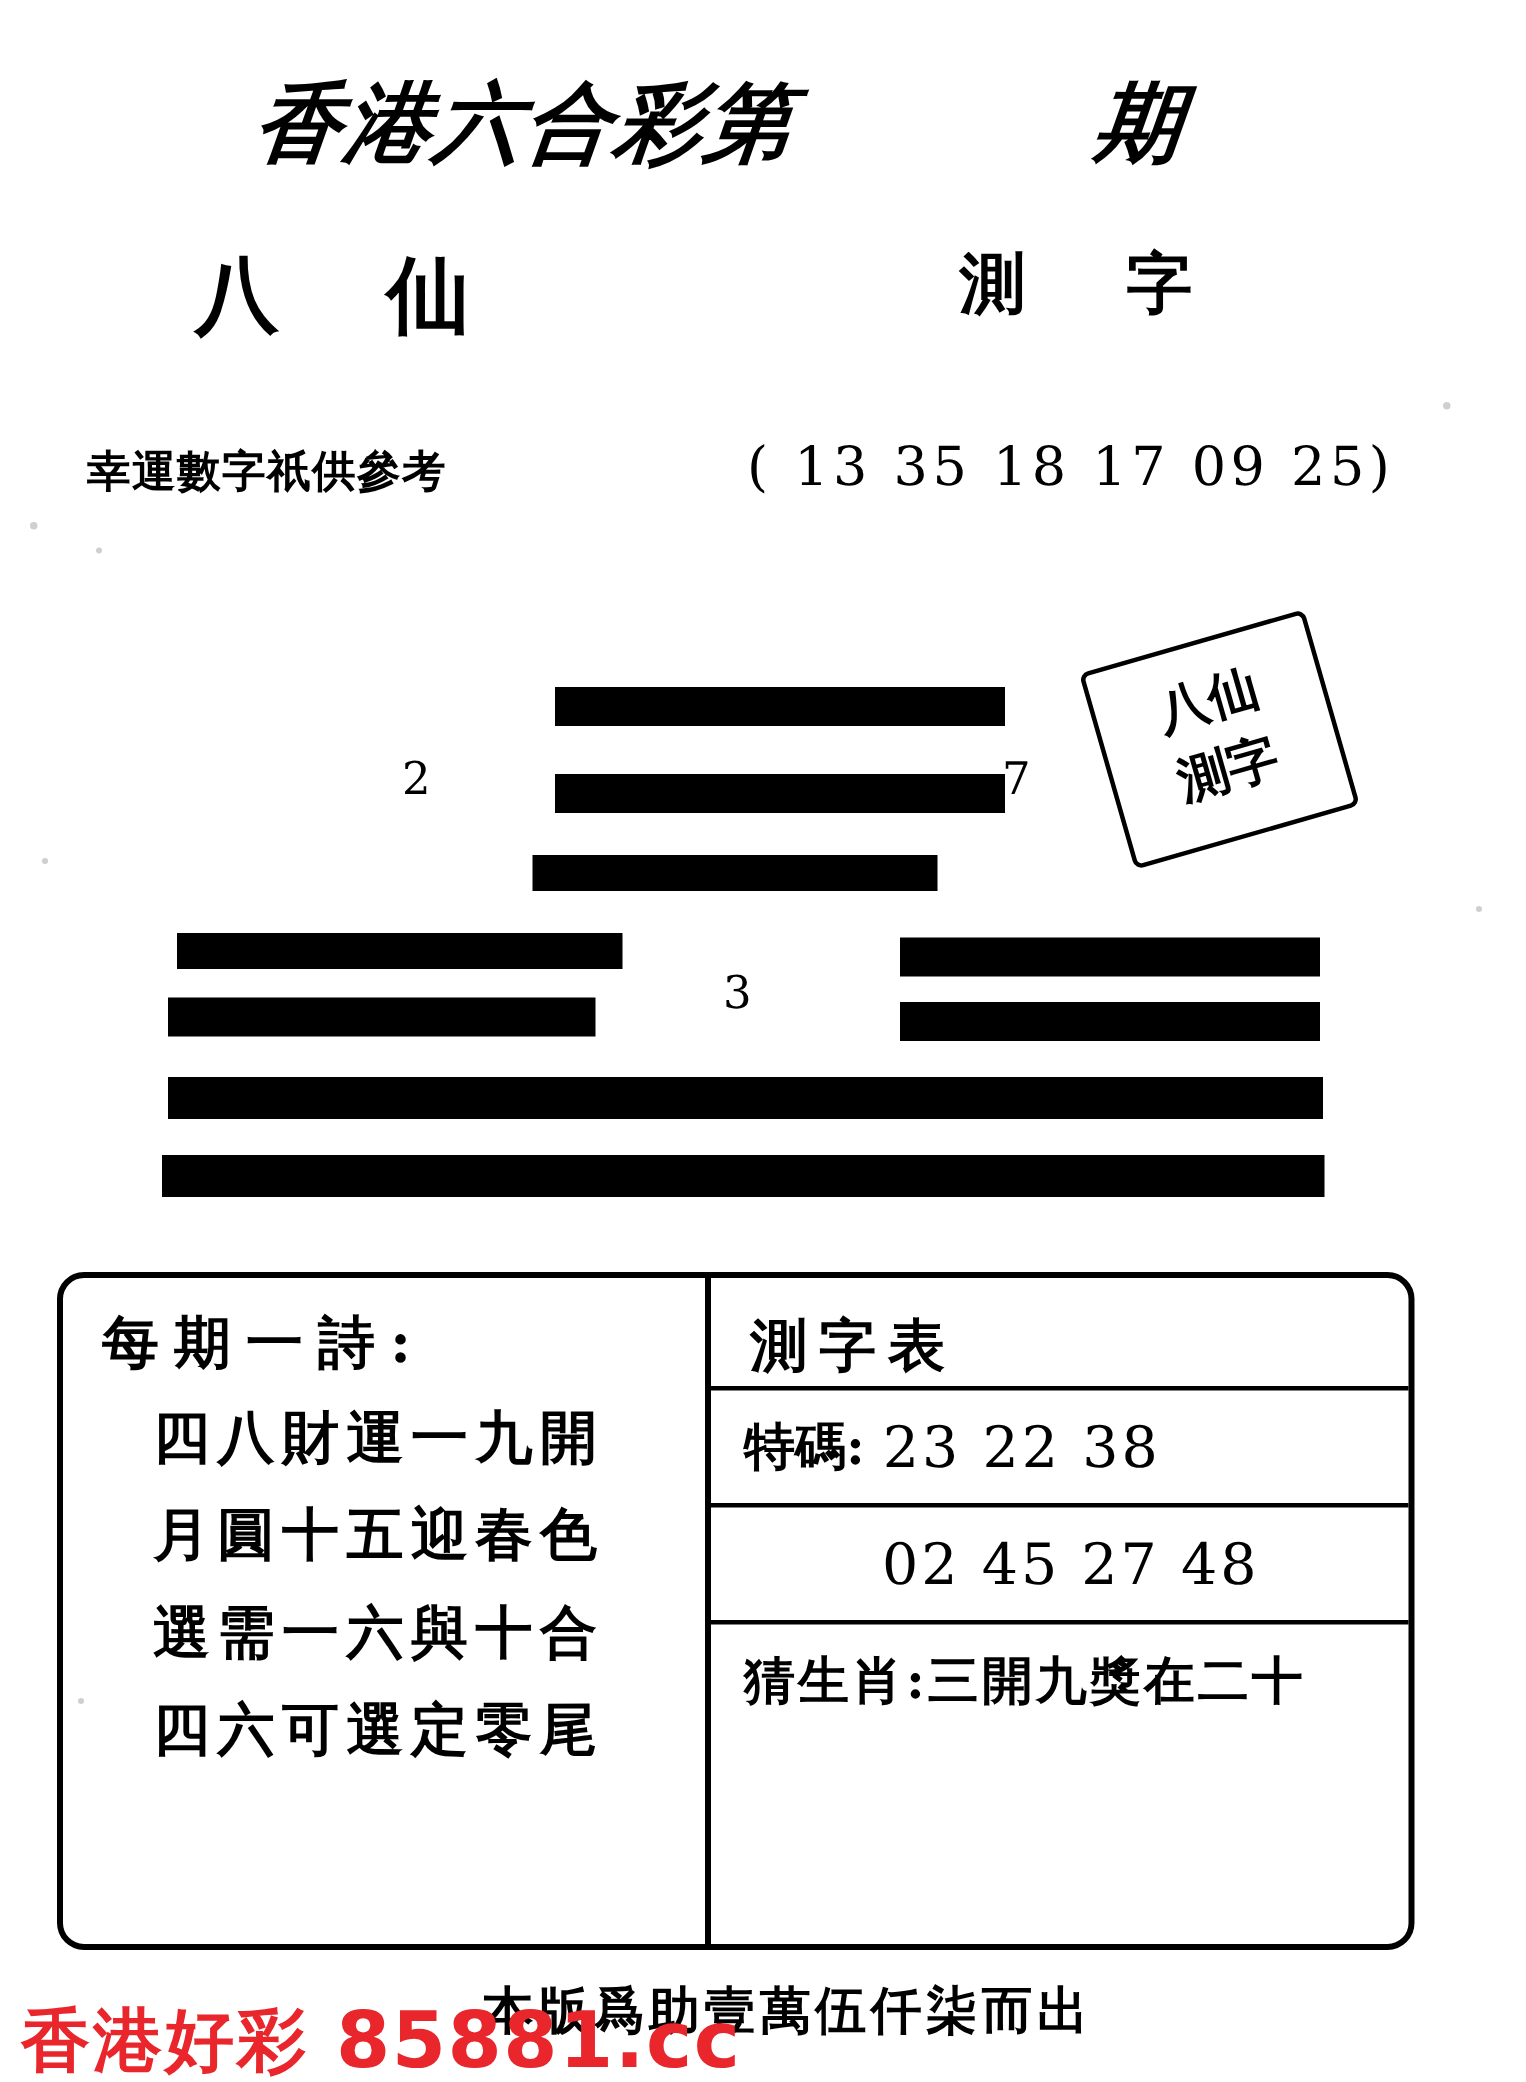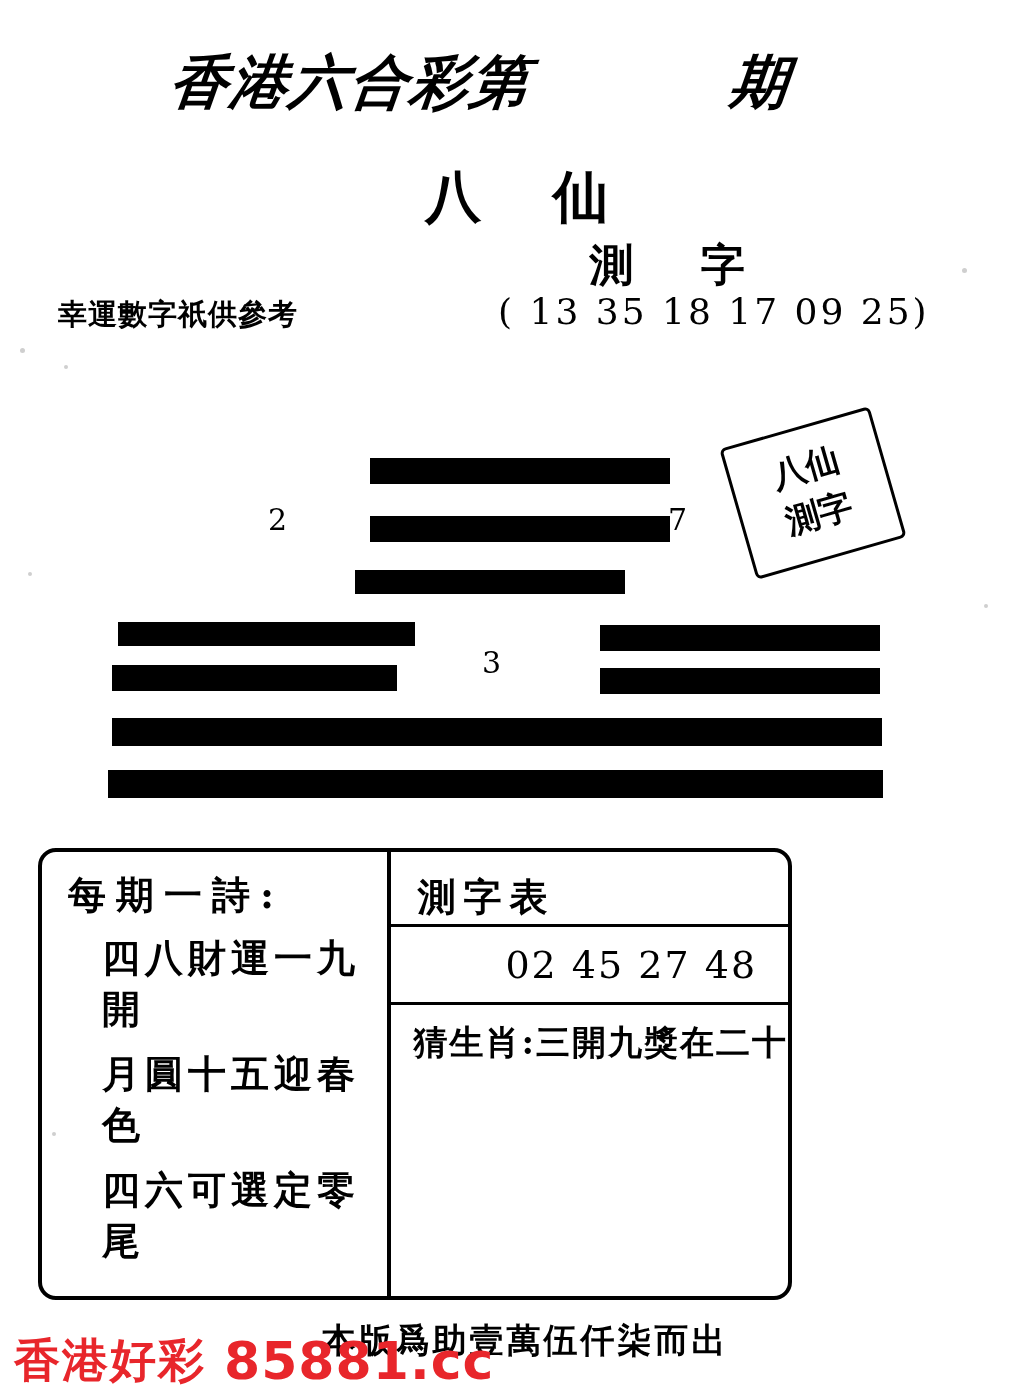--- a/index.html
+++ b/index.html
@@ -45,22 +45,20 @@
     transform: skewX(-6deg);
   }
 
   .subtitle-row {
     position: absolute;
     top: 160px;
     left: 130px;
     width: 800px;
     height: 90px;
     display: flex;
-    align-items: center;
-    flex-direction: column;
   }
   .subtitle-left {
     font-family: "DejaVu Serif", serif;
     font-weight: bold;
     font-size: 56px;
     letter-spacing: 26px;
     color: #000;
   }
   .subtitle-right {
     font-family: "DejaVu Serif", serif;
@@ -140,21 +138,21 @@
     font-size: 34px;
     line-height: 48px;
     color: #000;
   }
 
   
   .bottom-box {
     position: absolute;
     left: 38px;
     top: 848px;
-    width: 754px;
+    width: 905px;
     height: 452px;
     border: 4px solid #000;
     border-radius: 18px;
     box-sizing: border-box;
     display: flex;
   }
   .poem-col {
     width: 432px;
     box-sizing: border-box;
     border-right: 4px solid #000;
@@ -322,26 +320,31 @@
     </div>
   </div>
 </div>
 
 <div class="bottom-box">
 
   <div class="poem-col">
     <div class="poem-title">每期一詩:</div>
     <div class="poem-line">四八財運一九開</div>
     <div class="poem-line">月圓十五迎春色</div>
+    <div class="poem-line">選需一六與十合</div>
     <div class="poem-line">四六可選定零尾</div>
   </div>
 
   <div class="table-col">
     <div class="table-title">測字表</div>
 
+    <div class="table-row">
+      <span class="row-label">特碼:</span>
+      <span class="row-values">23   22   38</span>
+    </div>
 
 
     <div class="table-row">
       <span class="row-label"></span>
       <span class="row-values indented">02   45   27 48</span>
     </div>
 
     <div class="table-row">
       <span class="row-zodiac">猜生肖:三開九獎在二十</span>
     </div>

